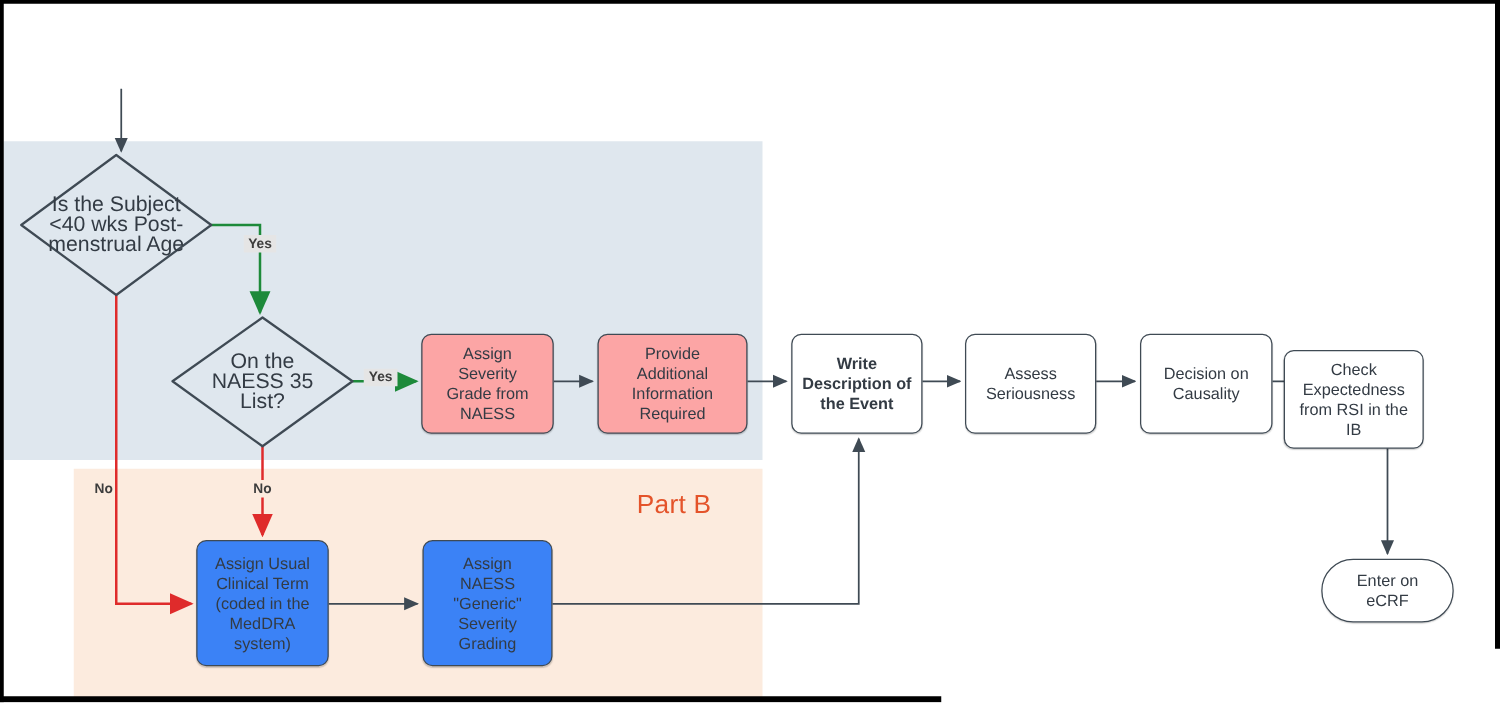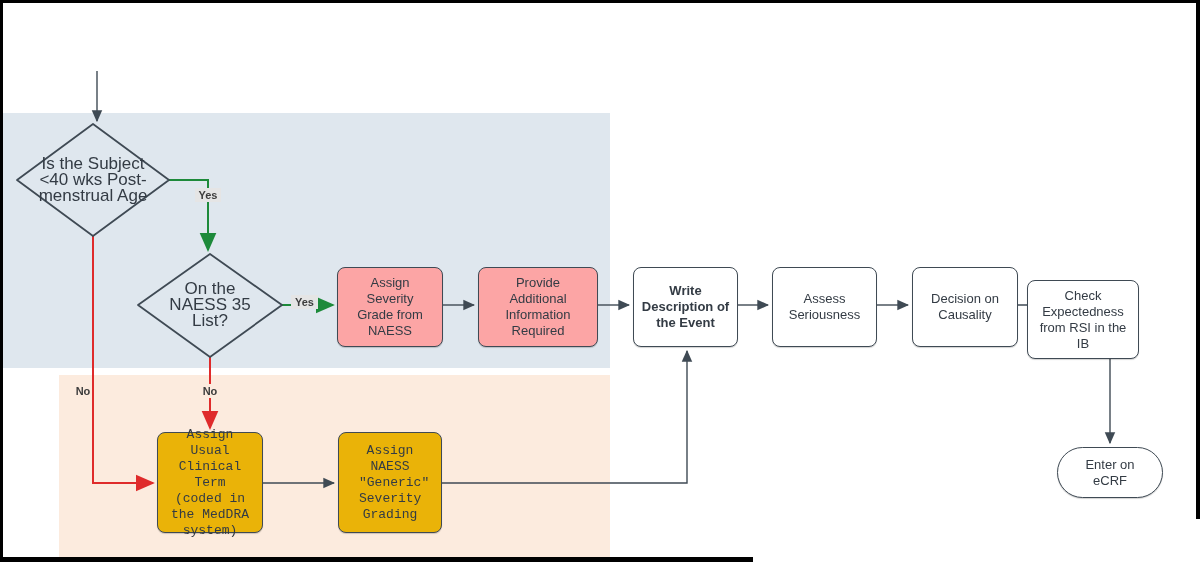--- a/index.html
+++ b/index.html
@@ -31,39 +31,40 @@
 
   
   .node{
     position:absolute;z-index:3;display:flex;align-items:center;justify-content:center;
     border:1.8px solid #3f4a54;box-sizing:border-box;
     color:#333b44;font-size:13px;line-height:16px;text-align:center;
     box-shadow:0 1px 1px rgba(0,0,0,0.18);
   }
   .box{border-radius:8px;background:#ffffff;}
   .fill-a{background:#fca5a5;}
-  .fill-b{background:#eab308;font-family:Liberation Mono, monospace;}
+  .fill-b{background:#3b82f6;}
   .pill{border-radius:27px;background:#ffffff;}
   .dlabel{position:absolute;z-index:3;display:flex;align-items:center;justify-content:center;
     color:#333b44;font-size:17px;line-height:16px;text-align:center;}
   .nlabel{margin:0 auto;}
 
   
   .elabel{position:absolute;z-index:4;font-size:11px;font-weight:bold;color:#3d3d3d;
     text-align:center;line-height:14px;}
   .ebg-a{background:#e5e5e5;}
   .ebg-b{background:#fcebde;}
 </style>
 </head>
 <body>
 
 <div class="stage">
 
   <div class="region region-a"></div>
   <div class="region region-b"></div>
+  <div class="region-label label-b">Part B</div>
 
   <svg class="wires" width="1200" height="562" viewBox="0 0 1200 562">
     <defs>
       <marker id="mDark" viewBox="0 0 10 10" refX="9" refY="5" markerWidth="8.5" markerHeight="8.5" orient="auto-start-reverse">
         <path d="M0,0.6 L10,5 L0,9.4 z" fill="#3f4a54"></path>
       </marker>
       <marker id="mGreen" viewBox="0 0 10 10" refX="9" refY="5" markerWidth="9.5" markerHeight="9.5" orient="auto-start-reverse">
         <path d="M0,0.6 L10,5 L0,9.4 z" fill="#1d8a3a"></path>
       </marker>
       <marker id="mRed" viewBox="0 0 10 10" refX="9" refY="5" markerWidth="9.5" markerHeight="9.5" orient="auto-start-reverse">

